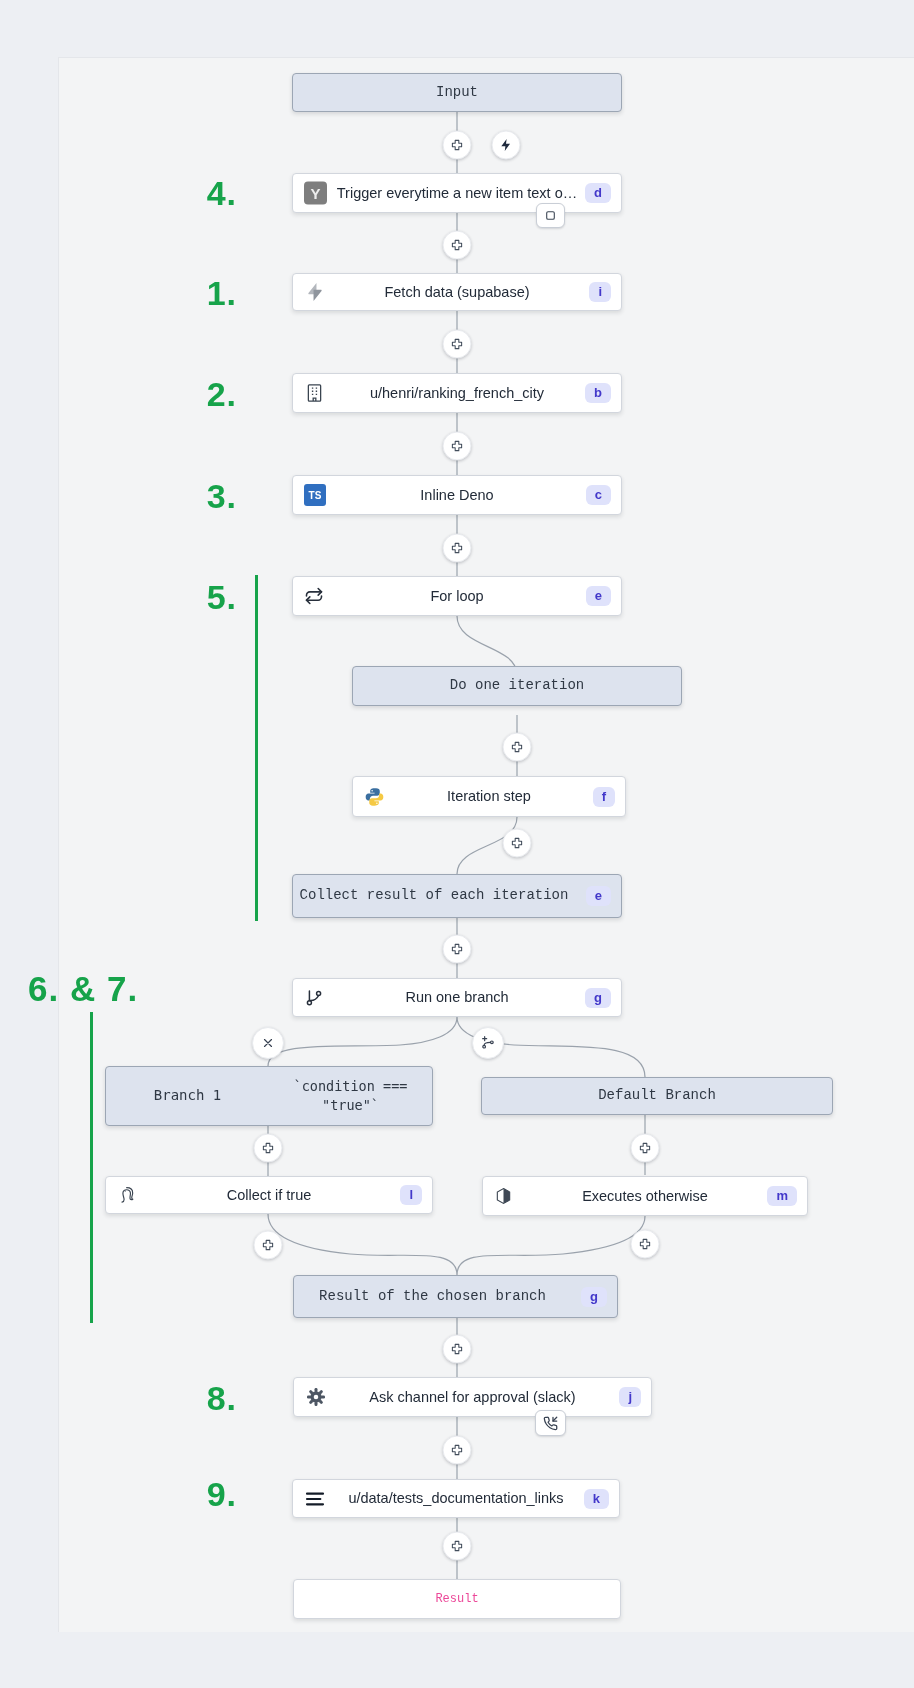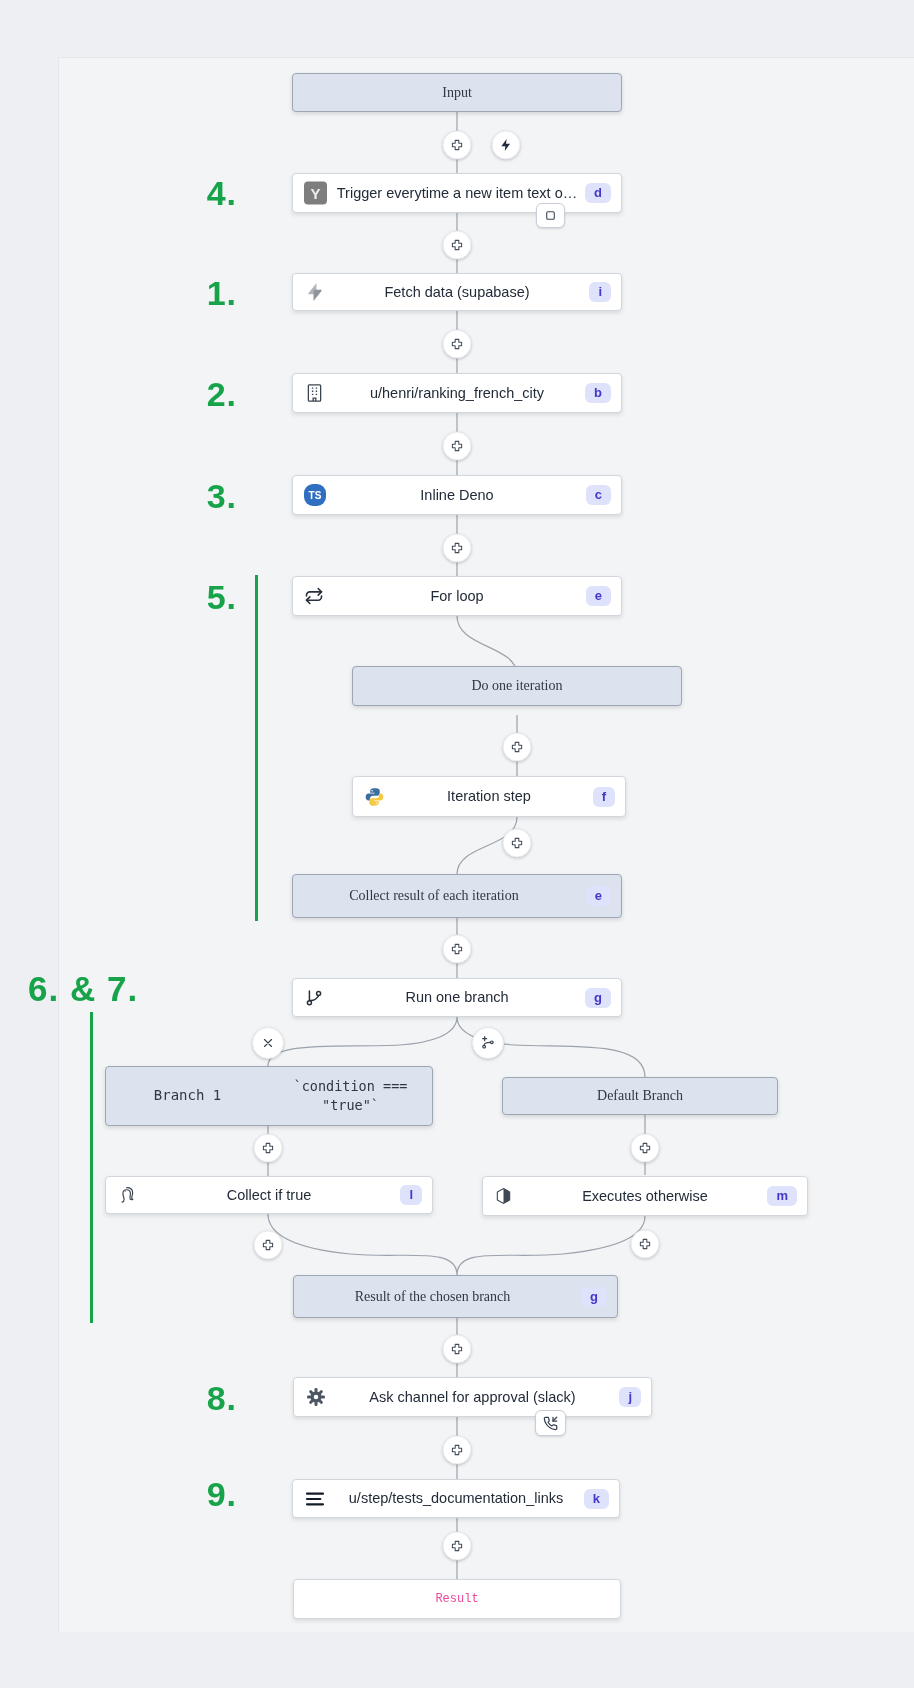--- a/index.html
+++ b/index.html
@@ -10,31 +10,31 @@
   .edges{position:absolute;left:0;top:0;z-index:1;pointer-events:none;}
   .gline{position:absolute;width:3px;background:#16a34a;z-index:2;}
   .num{position:absolute;z-index:2;color:#16a34a;font-weight:bold;font-size:34px;
        line-height:1;width:60px;text-align:right;letter-spacing:1px;}
   .num.wide{width:auto;text-align:left;font-size:35px;}
   .node{position:absolute;z-index:3;display:flex;align-items:center;justify-content:center;
         border-radius:4px;box-sizing:border-box;}
   .node.white{background:#ffffff;border:1px solid #d2d6dd;box-shadow:0 2px 4px rgba(26,32,44,.12);}
   .node.hdr{background:#dde3ee;border:1px solid #9ca6b4;box-shadow:0 2px 4px rgba(26,32,44,.14);}
   .node .label{width:100%;text-align:center;font-size:14.5px;color:#222b38;line-height:1.25;}
-  .node.hdr .label{font-family:Liberation Serif, serif;font-size:14px;color:#2f3844;}
+  .node.hdr .label{font-family:Liberation Mono, monospace;font-size:14px;color:#2f3844;}
   .node .label.with-badge{padding-right:46px;box-sizing:border-box;}
   .node .sublabel{font-family:"DejaVu Sans Mono",monospace;font-size:13.5px;color:#2f3844;
         width:100%;text-align:center;line-height:1.4;}
   .node .icon{position:absolute;left:11px;top:50%;transform:translateY(-50%);display:flex;align-items:center;}
   .node .badge{position:absolute;right:10px;top:50%;transform:translateY(-50%);
         background:#dfe2fb;color:#4338ca;font-weight:bold;font-size:13px;
         padding:2px 9px;border-radius:6px;line-height:16px;}
   .sq-icon{width:23px;height:23px;border-radius:4px;background:#7e7e7e;color:#ededed;
         font-weight:bold;font-size:15px;display:flex;align-items:center;justify-content:center;}
-  .ts-icon{width:22px;height:22px;border-radius:9px;background:#306fc0;color:#fff;
+  .ts-icon{width:22px;height:22px;border-radius:3px;background:#306fc0;color:#fff;
         font-weight:bold;font-size:10px;display:flex;align-items:center;justify-content:center;}
   .cbtn{position:absolute;z-index:4;background:#fff;border:1px solid #e8eaee;border-radius:50%;
         box-shadow:0 1px 3px rgba(26,32,44,.22);display:flex;align-items:center;justify-content:center;
         transform:translate(-50%,-50%);}
   .cbtn.p{width:27px;height:27px;}
   .cbtn.b{width:30px;height:30px;}
   .subbtn{position:absolute;z-index:5;background:#fff;border:1px solid #c9ced6;border-radius:6px;
         box-shadow:0 1px 2px rgba(26,32,44,.15);display:flex;align-items:center;justify-content:center;}
 </style>
 </head>
@@ -155,21 +155,21 @@
   </span>
   <span class="label">Run one branch</span>
   <span class="badge">g</span>
 </div>
 
 <div class="node hdr" style="left:105px;top:1066px;width:328px;height:60px;flex-direction:row">
   <span class="sublabel" style="font-size:14px">Branch 1</span>
   <span class="sublabel">`condition === "true"`</span>
 </div>
 
-<div class="node hdr" style="left:502px;top:1077px;width:276px;height:38px">
+<div class="node hdr" style="left:481px;top:1077px;width:352px;height:38px">
   <span class="label">Default Branch</span>
 </div>
 
 <div class="node white" style="left:105px;top:1176px;width:328px;height:38px">
   <span class="icon">
     <svg width="20" height="20" viewBox="0 0 24 24" fill="none" stroke="#3a4450" stroke-width="1.4" stroke-linecap="round">
       <path d="M11.6 3.2c4.8 0 7.2 2.8 7.2 6.3 0 2.4-1 3.7-1.1 5.5 0 1 .3 1.7 1.1 2.1-.8.8-2.2.7-2.9-.2-.6-.8-.4-1.9-.2-3.1.2-1.4.6-2.7.4-4.3-.3-2.3-1.9-3.8-4.5-3.8-2.7 0-4.5 1.7-4.5 4.3 0 3.3 1.4 5.1 1.4 7.3 0 1.8-1 3-2.5 3.3"></path>
       <circle cx="9.8" cy="7.3" r=".7" fill="#3a4450" stroke="none"></circle>
     </svg>
   </span>
@@ -213,21 +213,21 @@
   <span class="label">Ask channel for approval (slack)</span>
   <span class="badge">j</span>
 </div>
 
 <div class="node white" style="left:292px;top:1479px;width:328px;height:39px">
   <span class="icon">
     <svg width="22" height="16" viewBox="0 0 24 18">
       <path d="M3 3h18M3 9h15M3 15h18" stroke="#141c28" stroke-width="2.4" stroke-linecap="round" fill="none"></path>
     </svg>
   </span>
-  <span class="label">u/step/tests_documentation_links</span>
+  <span class="label">u/data/tests_documentation_links</span>
   <span class="badge">k</span>
 </div>
 
 <div class="node white" style="left:293px;top:1579px;width:328px;height:40px">
   <span class="label" style="font-family:Liberation Mono, monospace;font-size:12px;color:#ec4899">Result</span>
 </div>
 
 <div class="cbtn p" style="left:457px;top:145px">
     <svg width="15" height="15" viewBox="0 0 24 24">
       <path d="M9.1 4.6h5.8v4.5h4.5v5.8h-4.5v4.5H9.1v-4.5H4.6V9.1h4.5z" fill="#fff" stroke="#434e5c" stroke-width="1.7" stroke-linejoin="round"></path>

